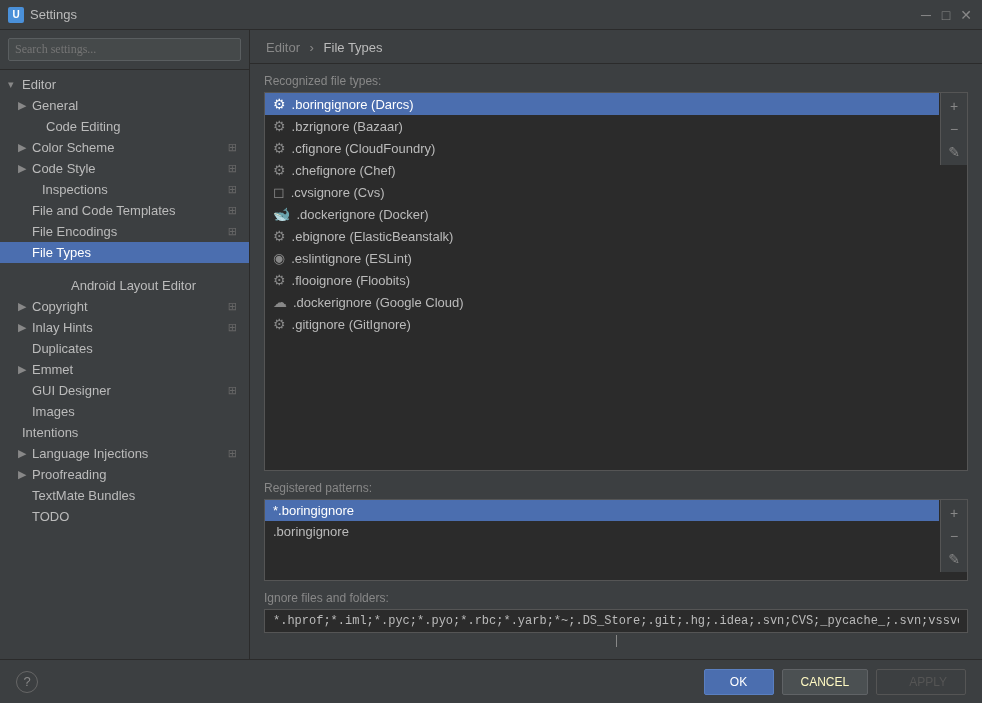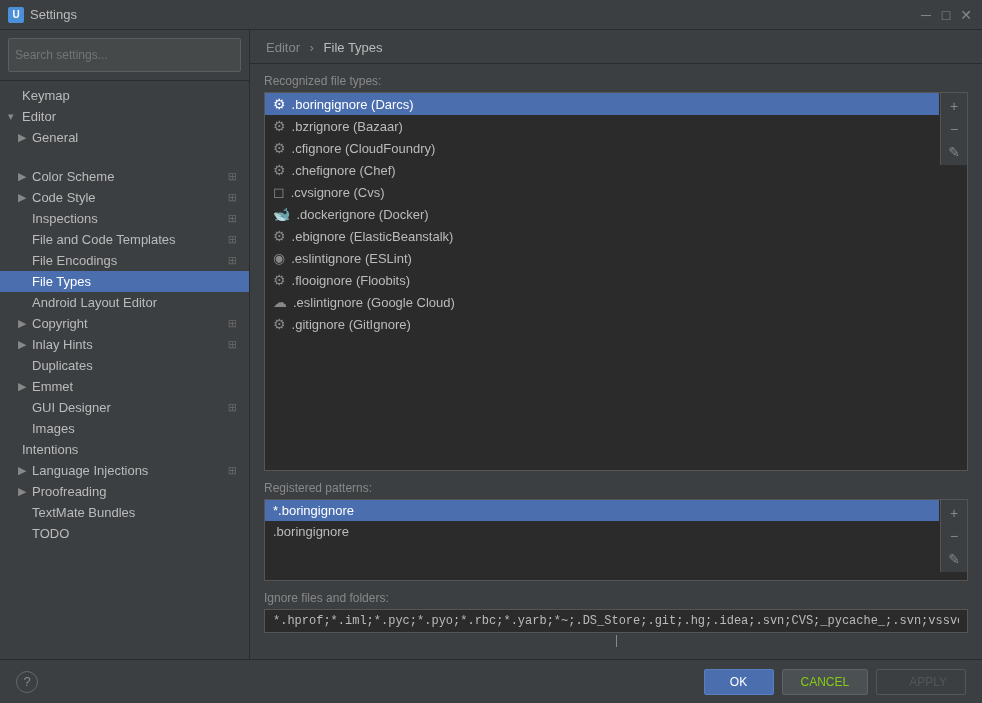--- a/index.html
+++ b/index.html
@@ -90,24 +90,25 @@
     .search-box {
       padding: 8px;
       border-bottom: 1px solid #2b2b2b;
     }
 
     .search-input {
       width: 100%;
       background: #45494a;
       border: 1px solid #5a5e60;
       color: #fdba74;
-      padding: 9px 6px;
+      padding: 3px 6px;
       font-size: 12px;
       outline: none;
       border-radius: 2px;
+      font-family: Liberation Serif, serif;
     }
 
     .sidebar-tree {
       flex: 1;
       overflow-y: auto;
       padding: 4px 0;
     }
 
     .sidebar-tree::-webkit-scrollbar { width: 8px; }
     .sidebar-tree::-webkit-scrollbar-track { background: #3c3f41; }
@@ -305,21 +306,21 @@
       cursor: pointer;
       font-size: 12px;
       min-width: 70px;
       text-align: center;
       border-radius: 2px;
     }
 
     .footer-btn.secondary {
       background: #4b5052;
       border: 1px solid #606366;
-      color: #84cc16;
+      color: #fef9c3;
     }
 
     .footer-btn.disabled {
       background: none;
       border: 1px solid #555;
       color: #555;
       cursor: default;
       padding-left: 32px;
     }
   </style>
@@ -340,65 +341,62 @@
     </div>
   </div>
 
   <div class="content-area">
 
     <div class="sidebar">
       <div class="search-box">
         <input class="search-input" type="text" placeholder="Search settings..." style="">
       </div>
       <div class="sidebar-tree" id="sidebar-tree">
-      <div class="tree-item" style="padding-left: 8px;">
-            <span class="arrow">&nbsp;</span>
-            <span style="flex:1">Keymap</span>
-          </div>
           <div class="tree-item" style="padding-left: 8px;">
             <span class="arrow">▾</span>
             <span style="flex:1">Editor</span>
           </div>
           <div class="tree-item" style="padding-left: 18px;">
             <span class="arrow">▶</span>
             <span style="flex:1">General</span>
           </div>
           <div class="tree-item" style="padding-left: 32px;">
             <span class="arrow">&nbsp;</span>
+            <span style="flex:1">Code Editing</span>
           </div>
           <div class="tree-item" style="padding-left: 18px;">
             <span class="arrow">▶</span>
             <span style="flex:1">Color Scheme</span>
             <span class="schema-icon" style="font-size:11px;color:#666;margin-right:4px">⊞</span>
           </div>
           <div class="tree-item" style="padding-left: 18px;">
             <span class="arrow">▶</span>
             <span style="flex:1">Code Style</span>
             <span class="schema-icon" style="font-size:11px;color:#666;margin-right:4px">⊞</span>
           </div>
-          <div class="tree-item" style="padding-left: 18px;">
+          <div class="tree-item" style="padding-left: 28px;">
             <span class="arrow">&nbsp;</span>
             <span style="flex:1">Inspections</span>
             <span class="schema-icon" style="font-size:11px;color:#666;margin-right:4px">⊞</span>
           </div>
           <div class="tree-item" style="padding-left: 18px;">
             <span class="arrow">&nbsp;</span>
             <span style="flex:1">File and Code Templates</span>
             <span class="schema-icon" style="font-size:11px;color:#666;margin-right:4px">⊞</span>
           </div>
           <div class="tree-item" style="padding-left: 18px;">
             <span class="arrow">&nbsp;</span>
             <span style="flex:1">File Encodings</span>
             <span class="schema-icon" style="font-size:11px;color:#666;margin-right:4px">⊞</span>
           </div>
           <div class="tree-item selected" style="padding-left: 18px;">
             <span class="arrow">&nbsp;</span>
             <span style="flex:1">File Types</span>
           </div>
-          <div class="tree-item" style="padding-left: 18px;">
+          <div class="tree-item" style="padding-left: 26px; flex-direction: column;">
             <span class="arrow">&nbsp;</span>
             <span style="flex:1">Android Layout Editor</span>
           </div>
           <div class="tree-item" style="padding-left: 18px;">
             <span class="arrow">▶</span>
             <span style="flex:1">Copyright</span>
             <span class="schema-icon" style="font-size:11px;color:#666;margin-right:4px">⊞</span>
           </div>
           <div class="tree-item" style="padding-left: 18px;">
             <span class="arrow">▶</span>
@@ -491,21 +489,21 @@
                 <div class="list-item-row">
     <span class="file-icon" style="color:#888">◉</span>
     <span>.eslintignore (ESLint)</span>
   </div>
                 <div class="list-item-row">
     <span class="file-icon" style="color:#888">⚙</span>
     <span>.flooignore (Floobits)</span>
   </div>
                 <div class="list-item-row">
     <span class="file-icon" style="color:#888">☁</span>
-    <span>.eslintignore (Google Cloud)</span>
+    <span>.dockerignore (Google Cloud)</span>
   </div>
                 <div class="list-item-row">
     <span class="file-icon" style="color:#888">⚙</span>
     <span>.gitignore (GitIgnore)</span>
   </div>
               </div>
             <div class="panel-actions">
               <button class="panel-action-btn">+</button>
               <button class="panel-action-btn">−</button>
               <button class="panel-action-btn">✎</button>

